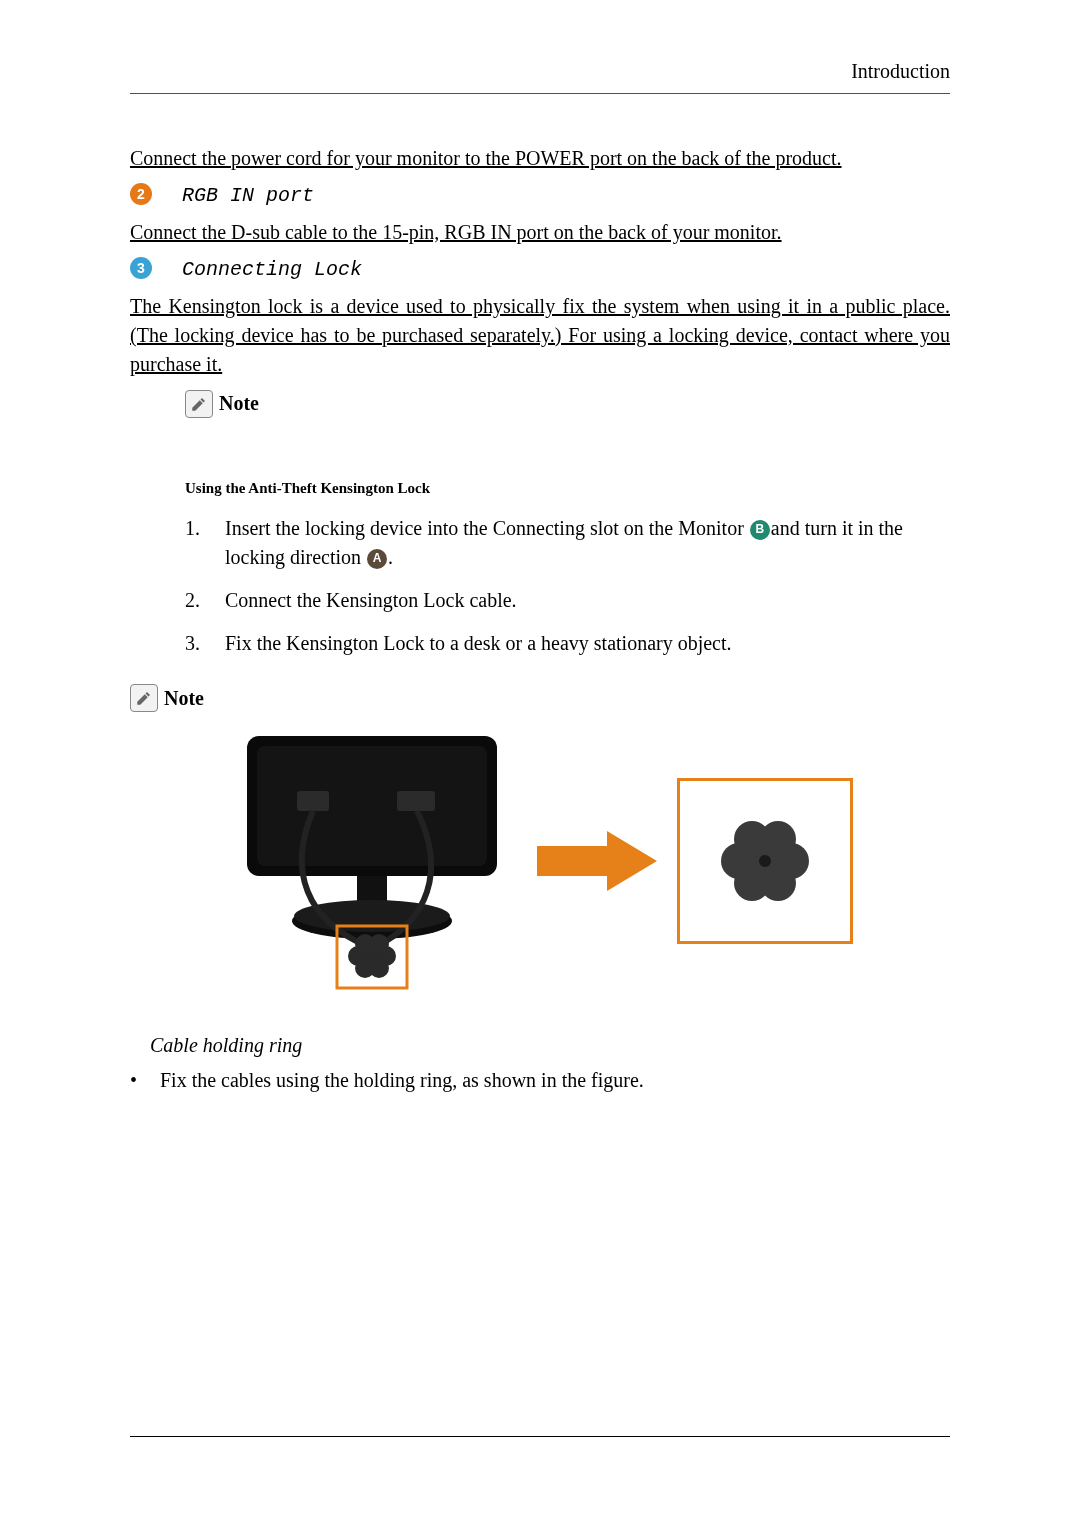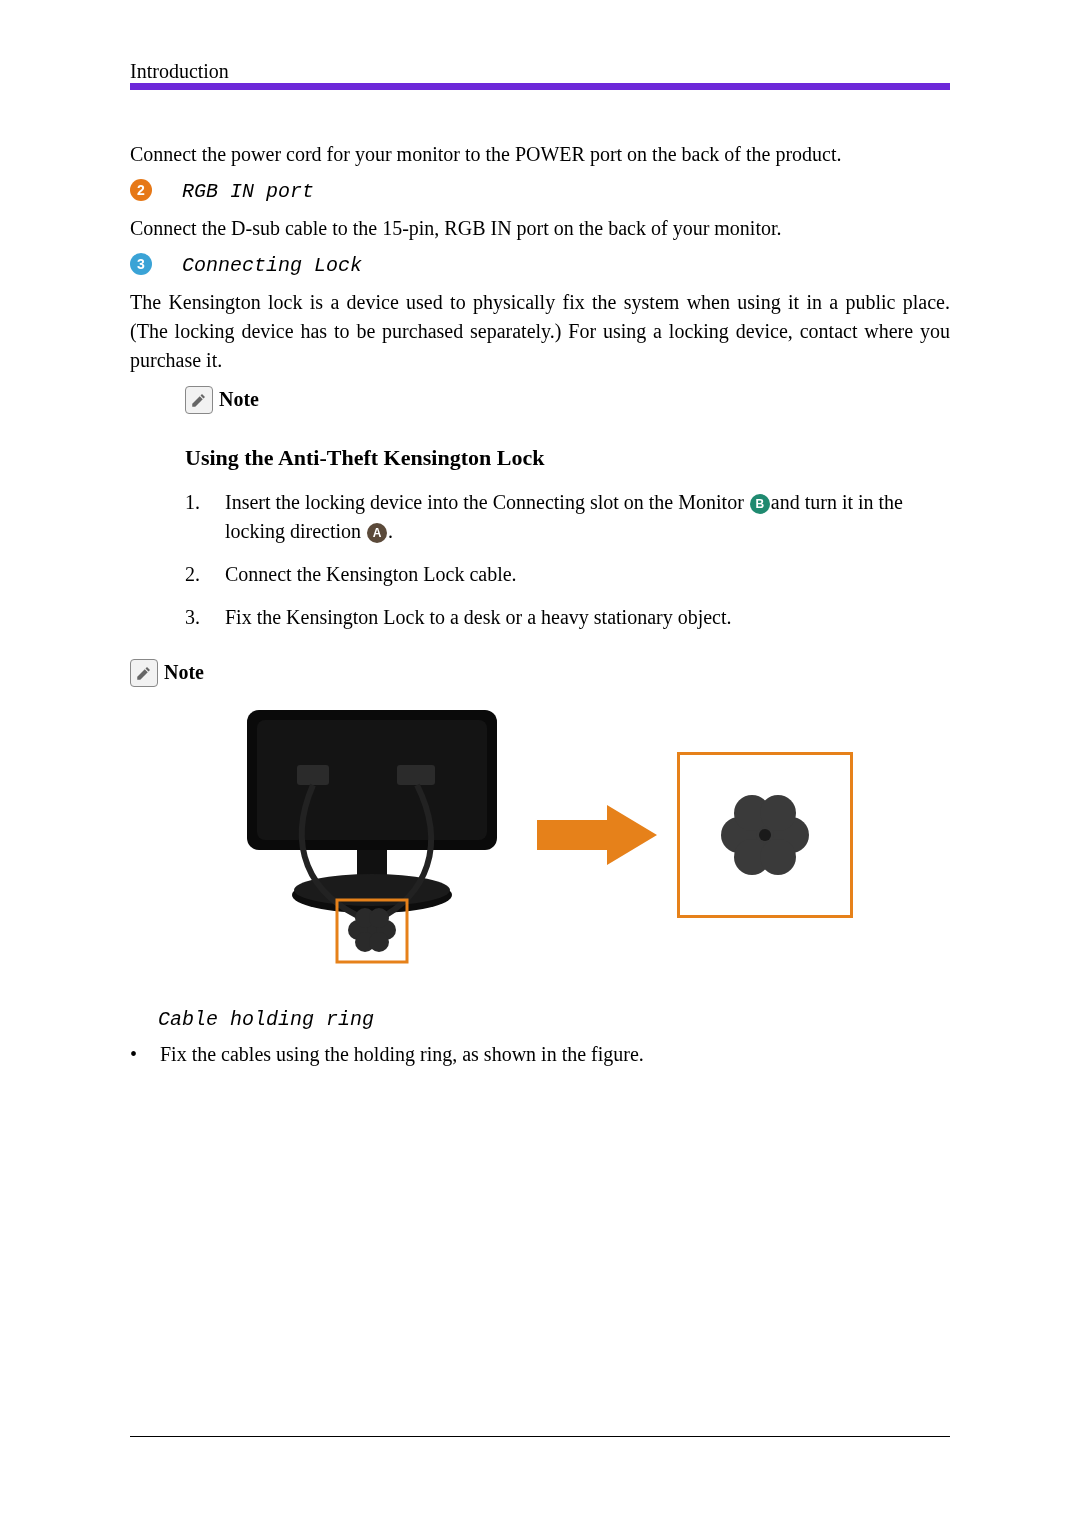--- a/index.html
+++ b/index.html
@@ -11,23 +11,24 @@
   }
   .page {
     width: 1080px;
     height: 1527px;
     margin: 0 auto;
     position: relative;
     box-sizing: border-box;
     padding: 60px 130px 60px 130px;
   }
   .header {
-    text-align: left;
+    text-align: right;
     font-size: 20px;
-    border-bottom: 7px solid #6d28d9;
+    padding-bottom: 10px;
+    border-bottom: 1px solid #6d28d9;
     margin-bottom: 50px;
   }
   .content {
     font-size: 20px;
     line-height: 1.45;
   }
   .indent-block {
     margin-left: 55px;
   }
   .justify {
@@ -80,24 +81,25 @@
   .numbered-row .bullet-space {
     width: 30px;
     flex-shrink: 0;
   }
   .numbered-row .num-text {
     flex: 1;
     font-family: Liberation Mono, monospace;
   }
   .para {
     margin: 8px 0;
+    text-decoration: underline;
   }
   .note-row {
     display: flex;
-    align-items: flex-end;
+    align-items: center;
     margin-top: 10px;
     margin-bottom: 4px;
   }
   .note-icon {
     width: 26px;
     height: 26px;
     border: 1px solid #888;
     border-radius: 4px;
     background: #f2f2f2;
     display: inline-flex;
@@ -116,23 +118,23 @@
     margin-bottom: 14px;
   }
   .ol-steps .step .num {
     width: 40px;
     flex-shrink: 0;
   }
   .ol-steps .step .txt {
     flex: 1;
   }
   .section-heading {
-    font-size: 22px;
+    font-size: 15px;
     font-weight: bold;
-    margin-top: 28px;
+    margin-top: 60px;
     margin-bottom: 10px;
     margin-left: 55px;
   }
   .figure-area {
     margin-top: 18px;
     display: flex;
     justify-content: center;
   }
   .figure-box {
     display: flex;
@@ -172,22 +174,21 @@
   }
   .footer-line {
     position: absolute;
     left: 130px;
     right: 130px;
     bottom: 90px;
     border-top: 1px solid #000;
   }
   .cable-heading {
     margin-top: 40px;
-    margin-left: 28px;
-    font-family: Liberation Mono, monospace;
+    margin-left: 20px;
   }
 </style>
 </head>
 <body>
 
 <div class="page">
 
   <div class="header">
     <span>Introduction</span>
   </div>

